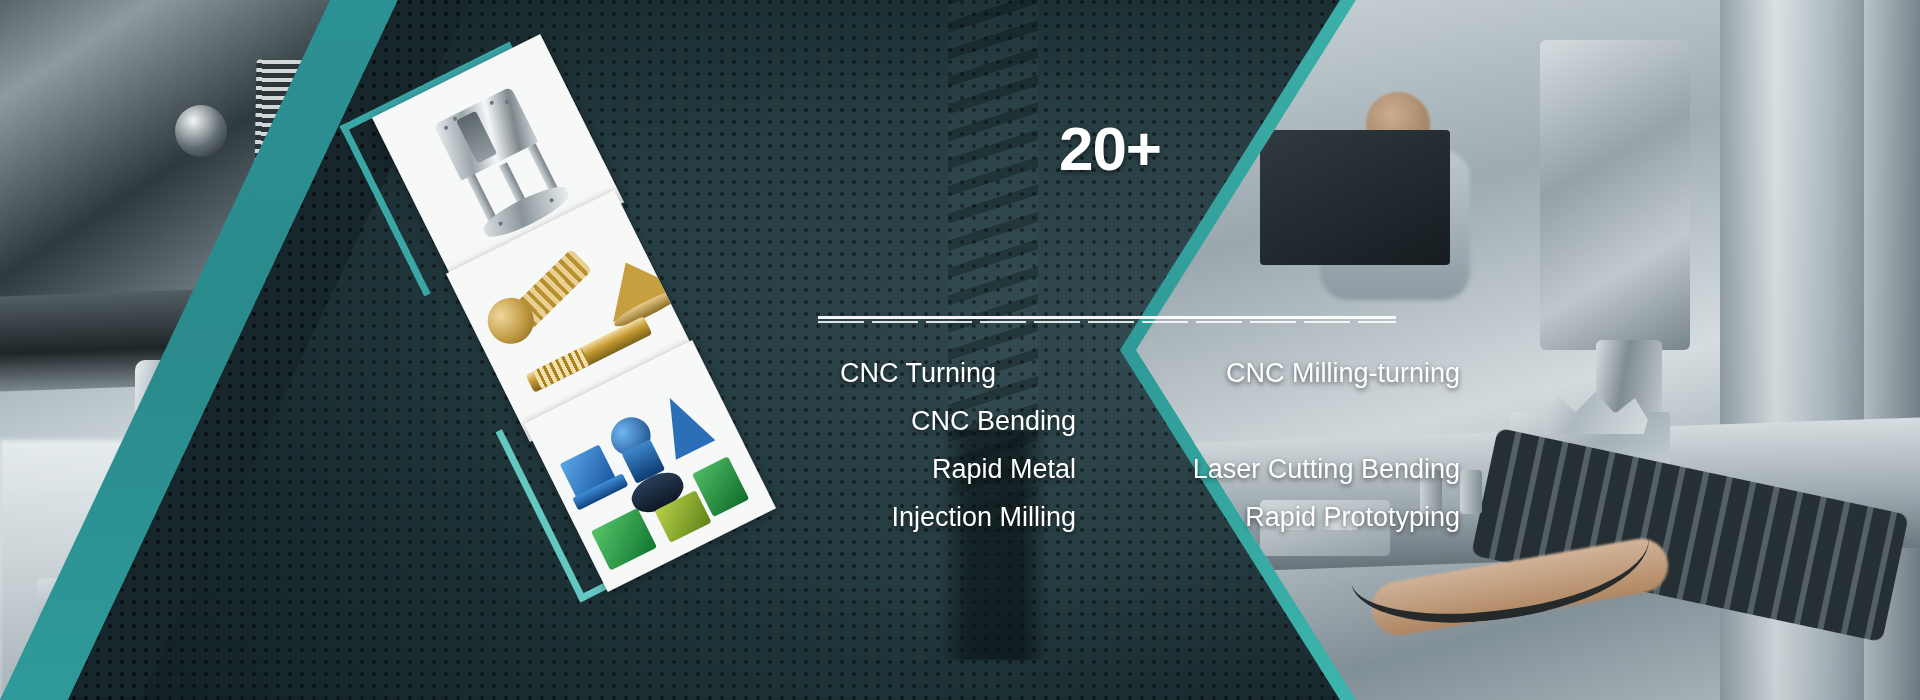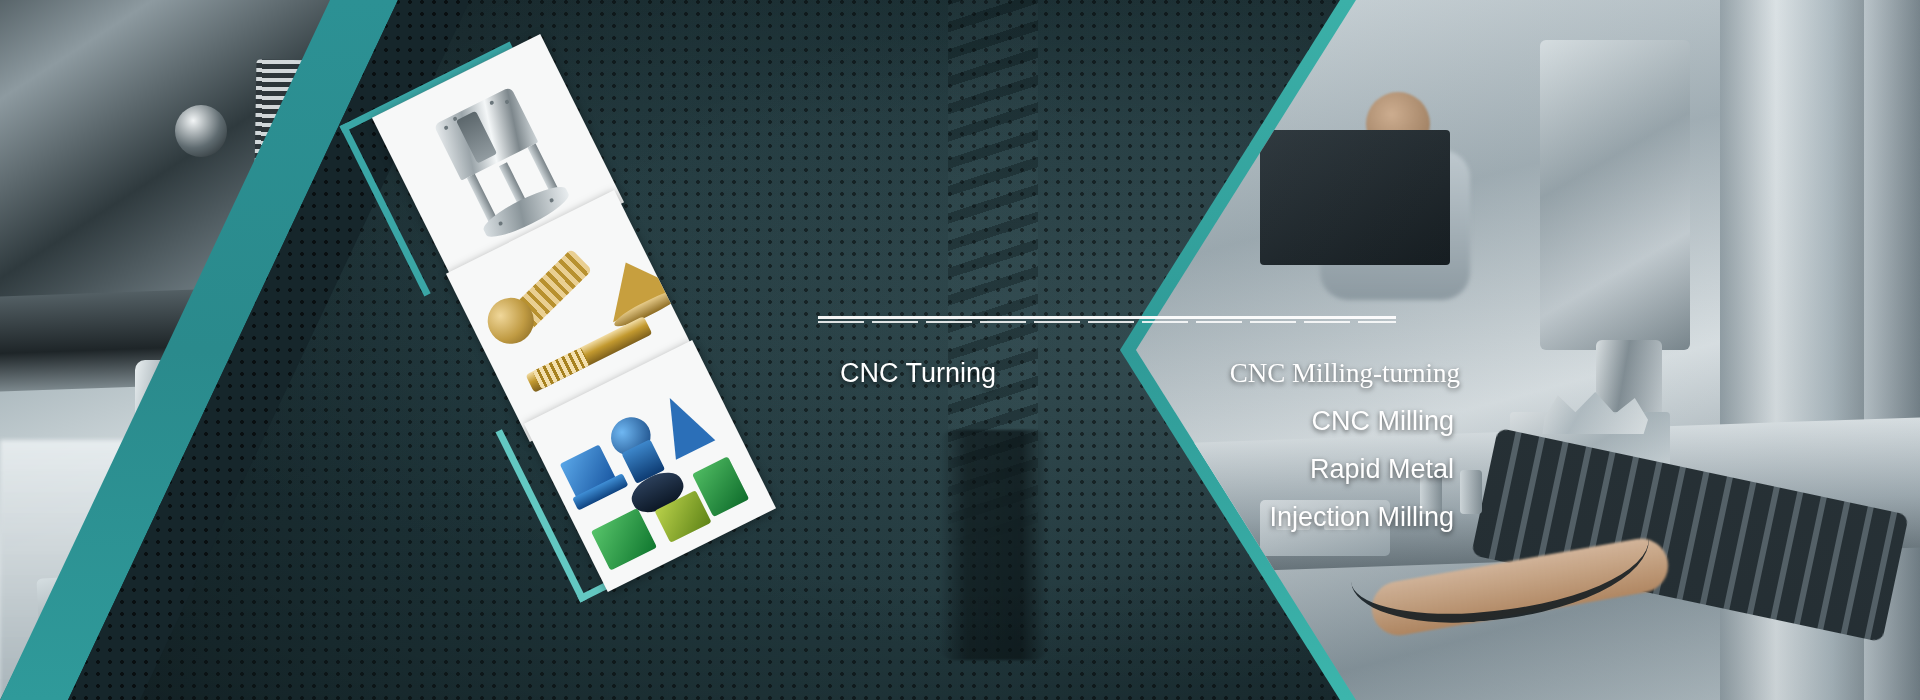--- a/index.html
+++ b/index.html
@@ -321,25 +321,25 @@
     background:repeating-linear-gradient(90deg,#fff 0 46px,rgba(255,255,255,0) 46px 54px);
     opacity:.9;
   }
 
   .services{
     position:absolute;left:760px;top:360px;width:700px;
     color:#fff; font-size:27px; line-height:1;
     text-shadow:0 2px 5px rgba(0,0,0,.6);
   }
   .svc-row{
-    display:flex; justify-content:flex-end; align-items:baseline;
+    display:flex; justify-content:flex-start; align-items:baseline;
     margin-bottom:21px;
   }
   .svc-row .c1{ width:46%; text-align:right; padding-right:6px;}
-  .svc-row .c2{ width:54%; text-align:right;font-family:Liberation Serif, serif;}
+  .svc-row .c2{ width:54%; text-align:right;}
   .svc-row:nth-child(1) .c1{ text-align:center; }
 </style>
 </head>
 <body>
 
 <div class="banner">
 
   <div class="center-plate"></div>
   <div class="halftone"></div>
   <div class="drill"></div>
@@ -435,34 +435,37 @@
         </div>
       <div class="rp-cyl"></div>
       <div class="rp-cyl rp-cyl2"></div>
       <div class="rp-cable"></div>
       <div class="rp-grey"></div>
     </div>
   </div>
 
   <div class="copy">
     <div class="line1">
+      <span class="big">20+</span>
     </div>
   </div>
 
   <div class="divider"></div>
 
   <div class="services">
     <div class="svc-row">
       <span class="c1">CNC Turning</span>
       <span class="c2">CNC Milling-turning</span>
     </div>
     <div class="svc-row">
-      <span class="c1">CNC Milling</span>
+      <span class="c1">CNC Bending</span>
     </div>
     <div class="svc-row">
       <span class="c1">Rapid Metal</span>
+      <span class="c2">Laser Cutting Bending</span>
     </div>
     <div class="svc-row">
       <span class="c1">Injection Milling</span>
+      <span class="c2">Rapid Prototyping</span>
     </div>
   </div>
 
 </div>
 
 </body></html>

